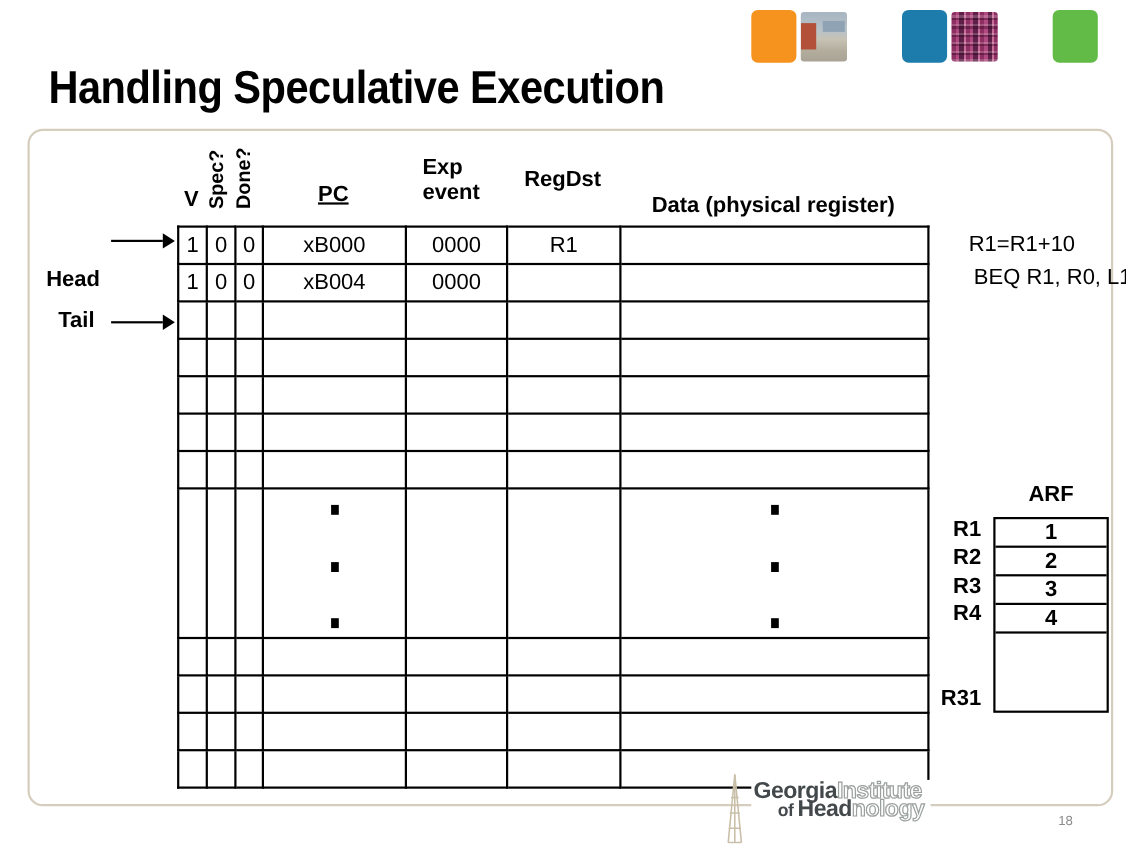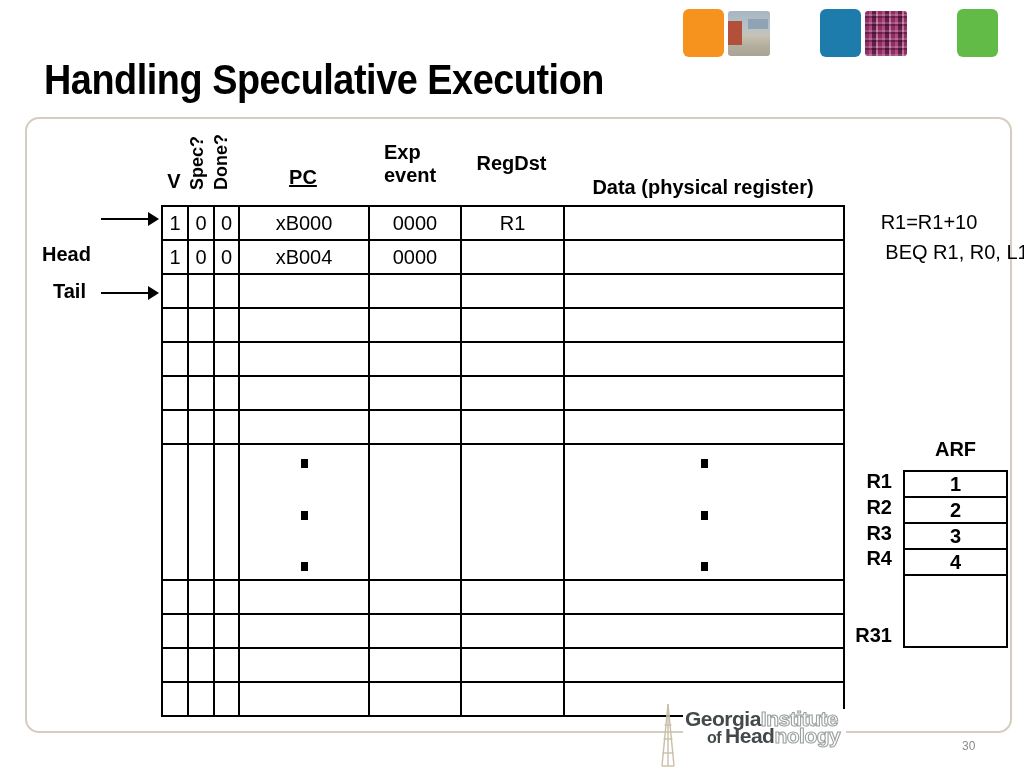--- a/index.html
+++ b/index.html
@@ -281,13 +281,13 @@
   </g>
 </svg>
 <div class="gt-wordmark abs">
   <span class="gt-l1">
     <span class="gt-solid">Georgia</span><span class="gt-outline">Institute</span>
   </span>
   <span class="gt-l2">
     <span class="gt-solid gt-of">of </span><span class="gt-solid">Head</span><span class="gt-outline">nology</span>
   </span>
 </div>
-<div class="page-num abs">30</div>
+<div class="page-num abs">18</div>
 
 </body></html>

